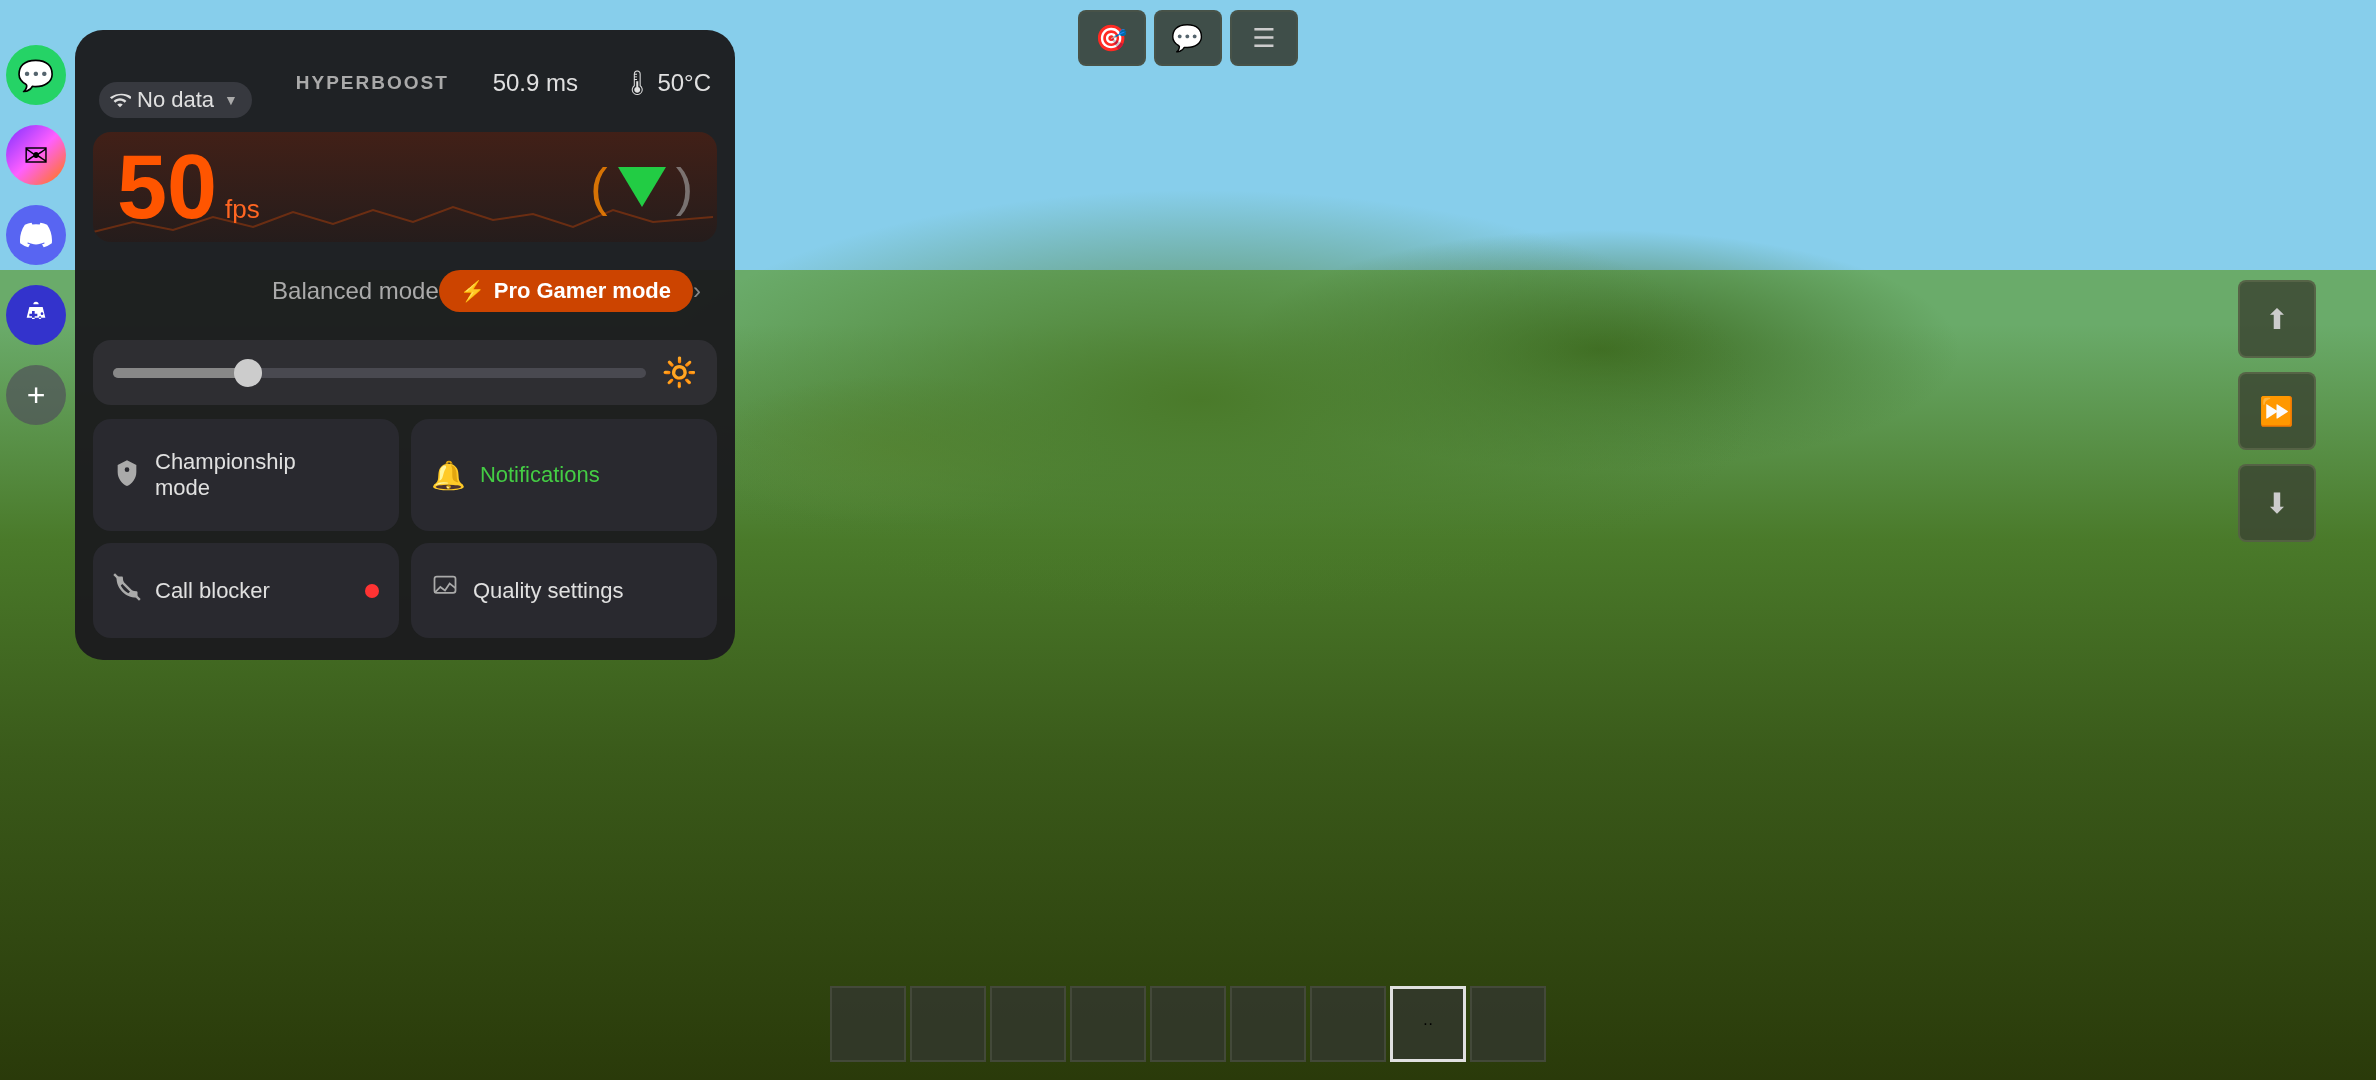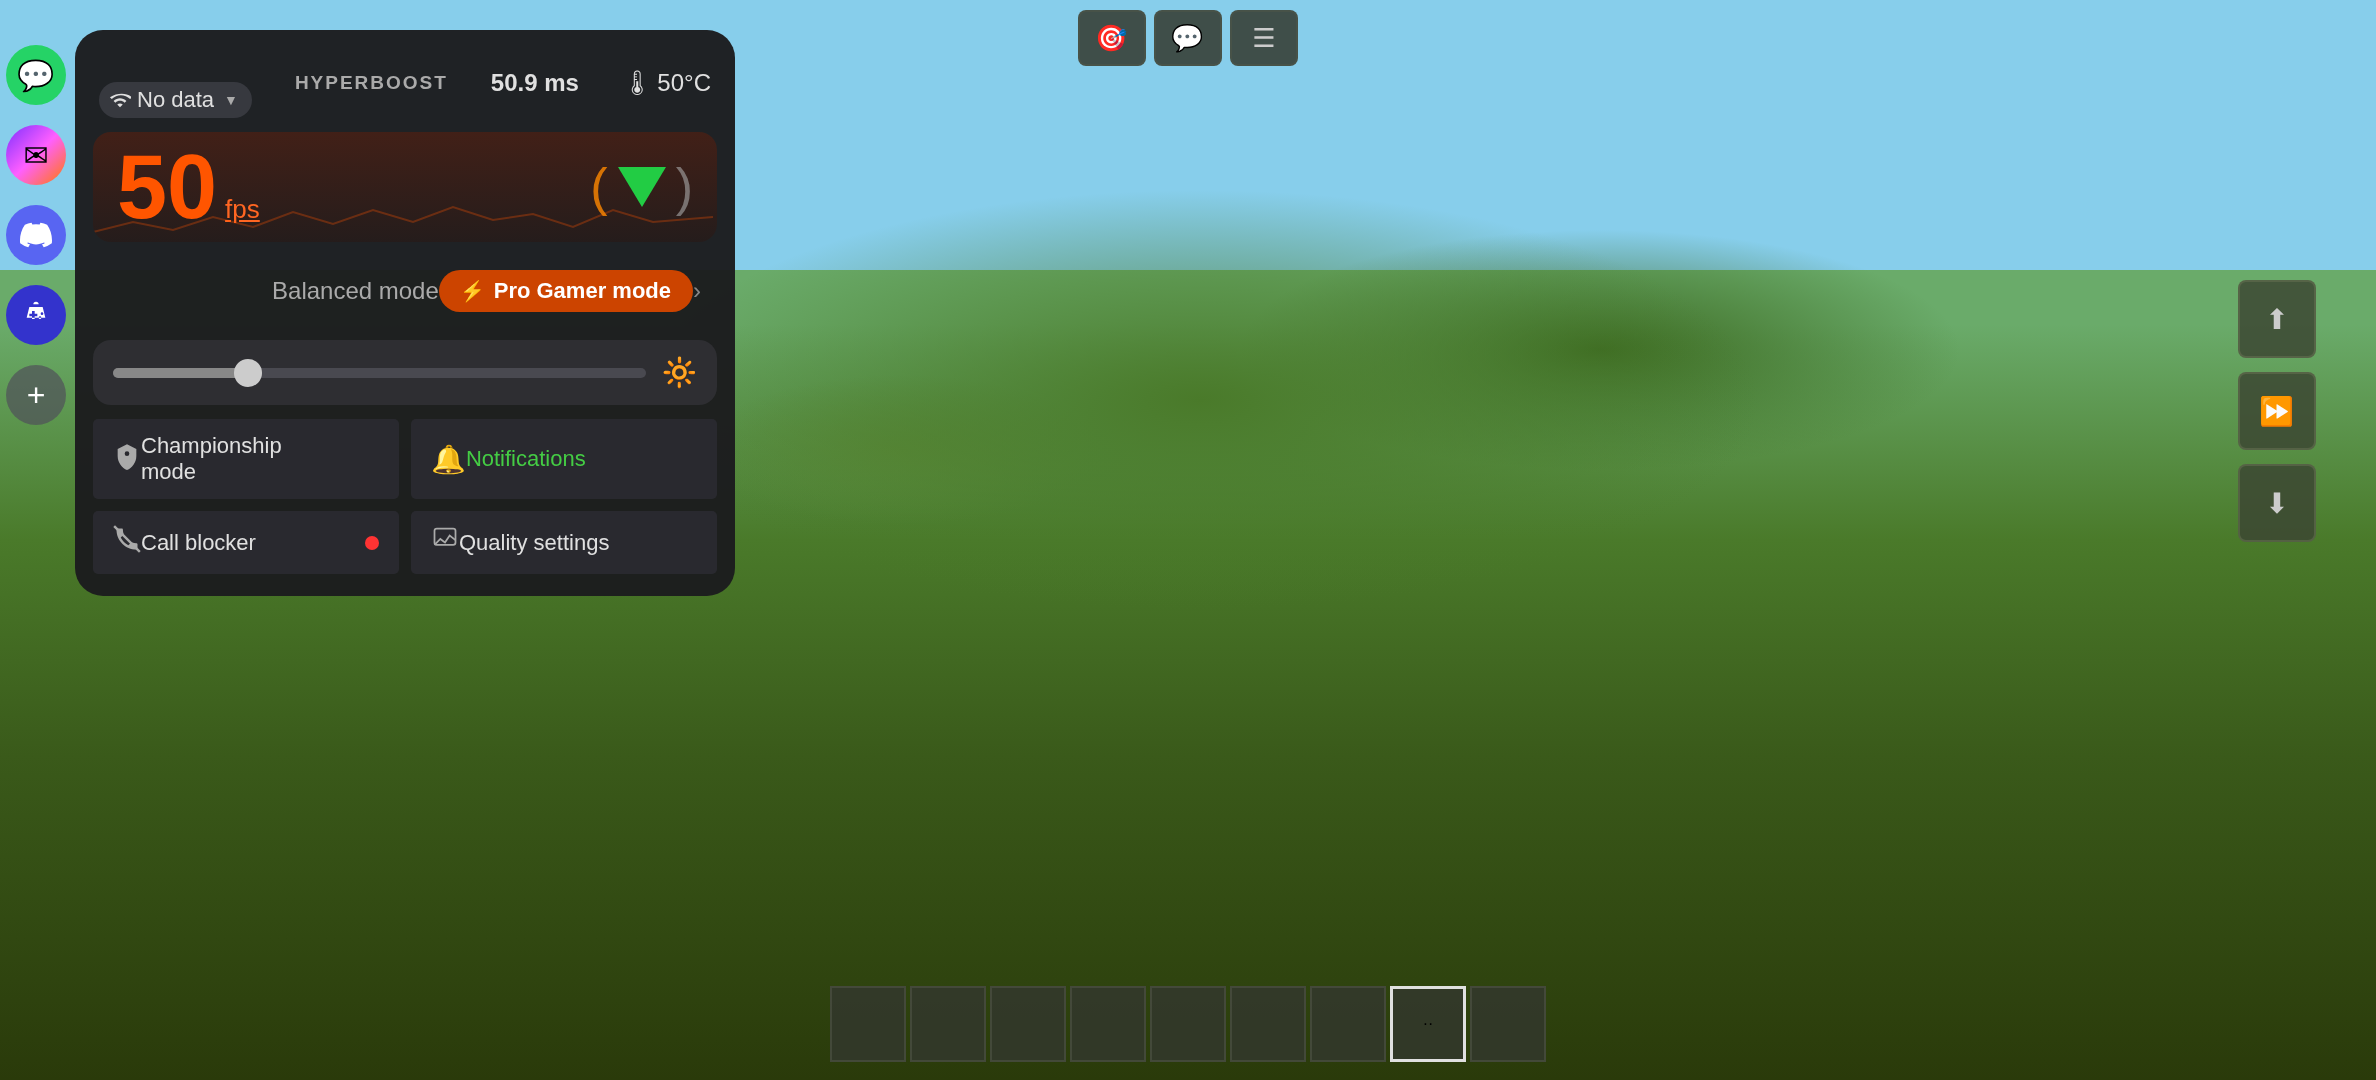--- a/index.html
+++ b/index.html
@@ -69,21 +69,21 @@
     .hyperboost-label {
       color: #aaaaaa;
       font-size: 19px;
       letter-spacing: 2px;
       font-weight: 600;
       text-transform: uppercase;
     }
     .ms-value {
       color: #e0e0e0;
       font-size: 24px;
-      font-weight: 700;
+      font-weight: 400;
     }
     .temp-value {
       display: flex;
       align-items: center;
       gap: 5px;
       color: #e0e0e0;
       font-size: 24px;
       font-weight: 500;
     }
 
@@ -109,21 +109,20 @@
       color: #ff5500;
       font-size: 90px;
       font-weight: 700;
       line-height: 1;
     }
     .fps-label {
       color: #ff6622;
       font-size: 26px;
       font-weight: 500;
       margin-bottom: 8px;
-      text-decoration: underline;
     }
 
     
     .indicator-area {
       display: flex;
       align-items: center;
       gap: 10px;
     }
     .paren {
       color: #ff8800;
@@ -216,24 +215,25 @@
     }
 
     
     .grid-buttons {
       display: grid;
       grid-template-columns: 1fr 1fr;
       gap: 12px;
     }
     .grid-btn {
       background: rgba(42,42,48,0.95);
-      border-radius: 5px;
-      padding: 14px 20px;
-      display: flex;
-      align-items: center;
+      border-radius: 18px;
+      padding: 30px 20px;
+      display: flex;
+      align-items: center;
+      gap: 14px;
       cursor: pointer;
     }
     .grid-btn-icon {
       font-size: 28px;
       color: #aaa;
     }
     .grid-btn-icon.green { color: #44cc44; }
     .grid-btn-label {
       color: #e0e0e0;
       font-size: 22px;

